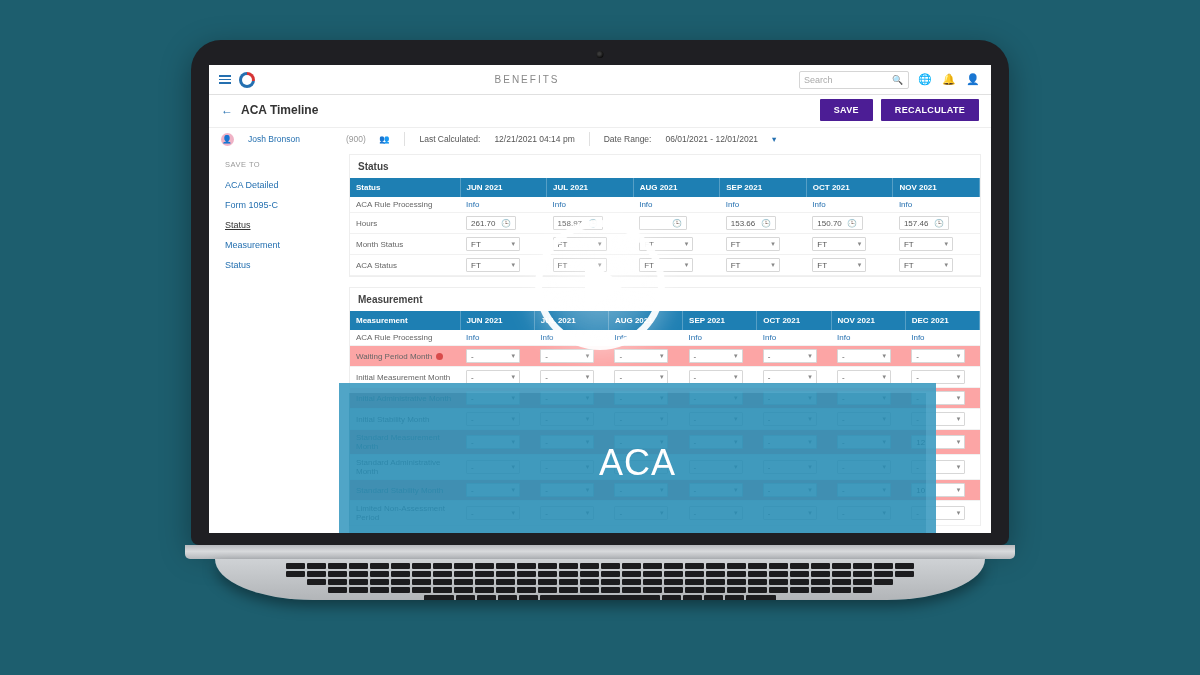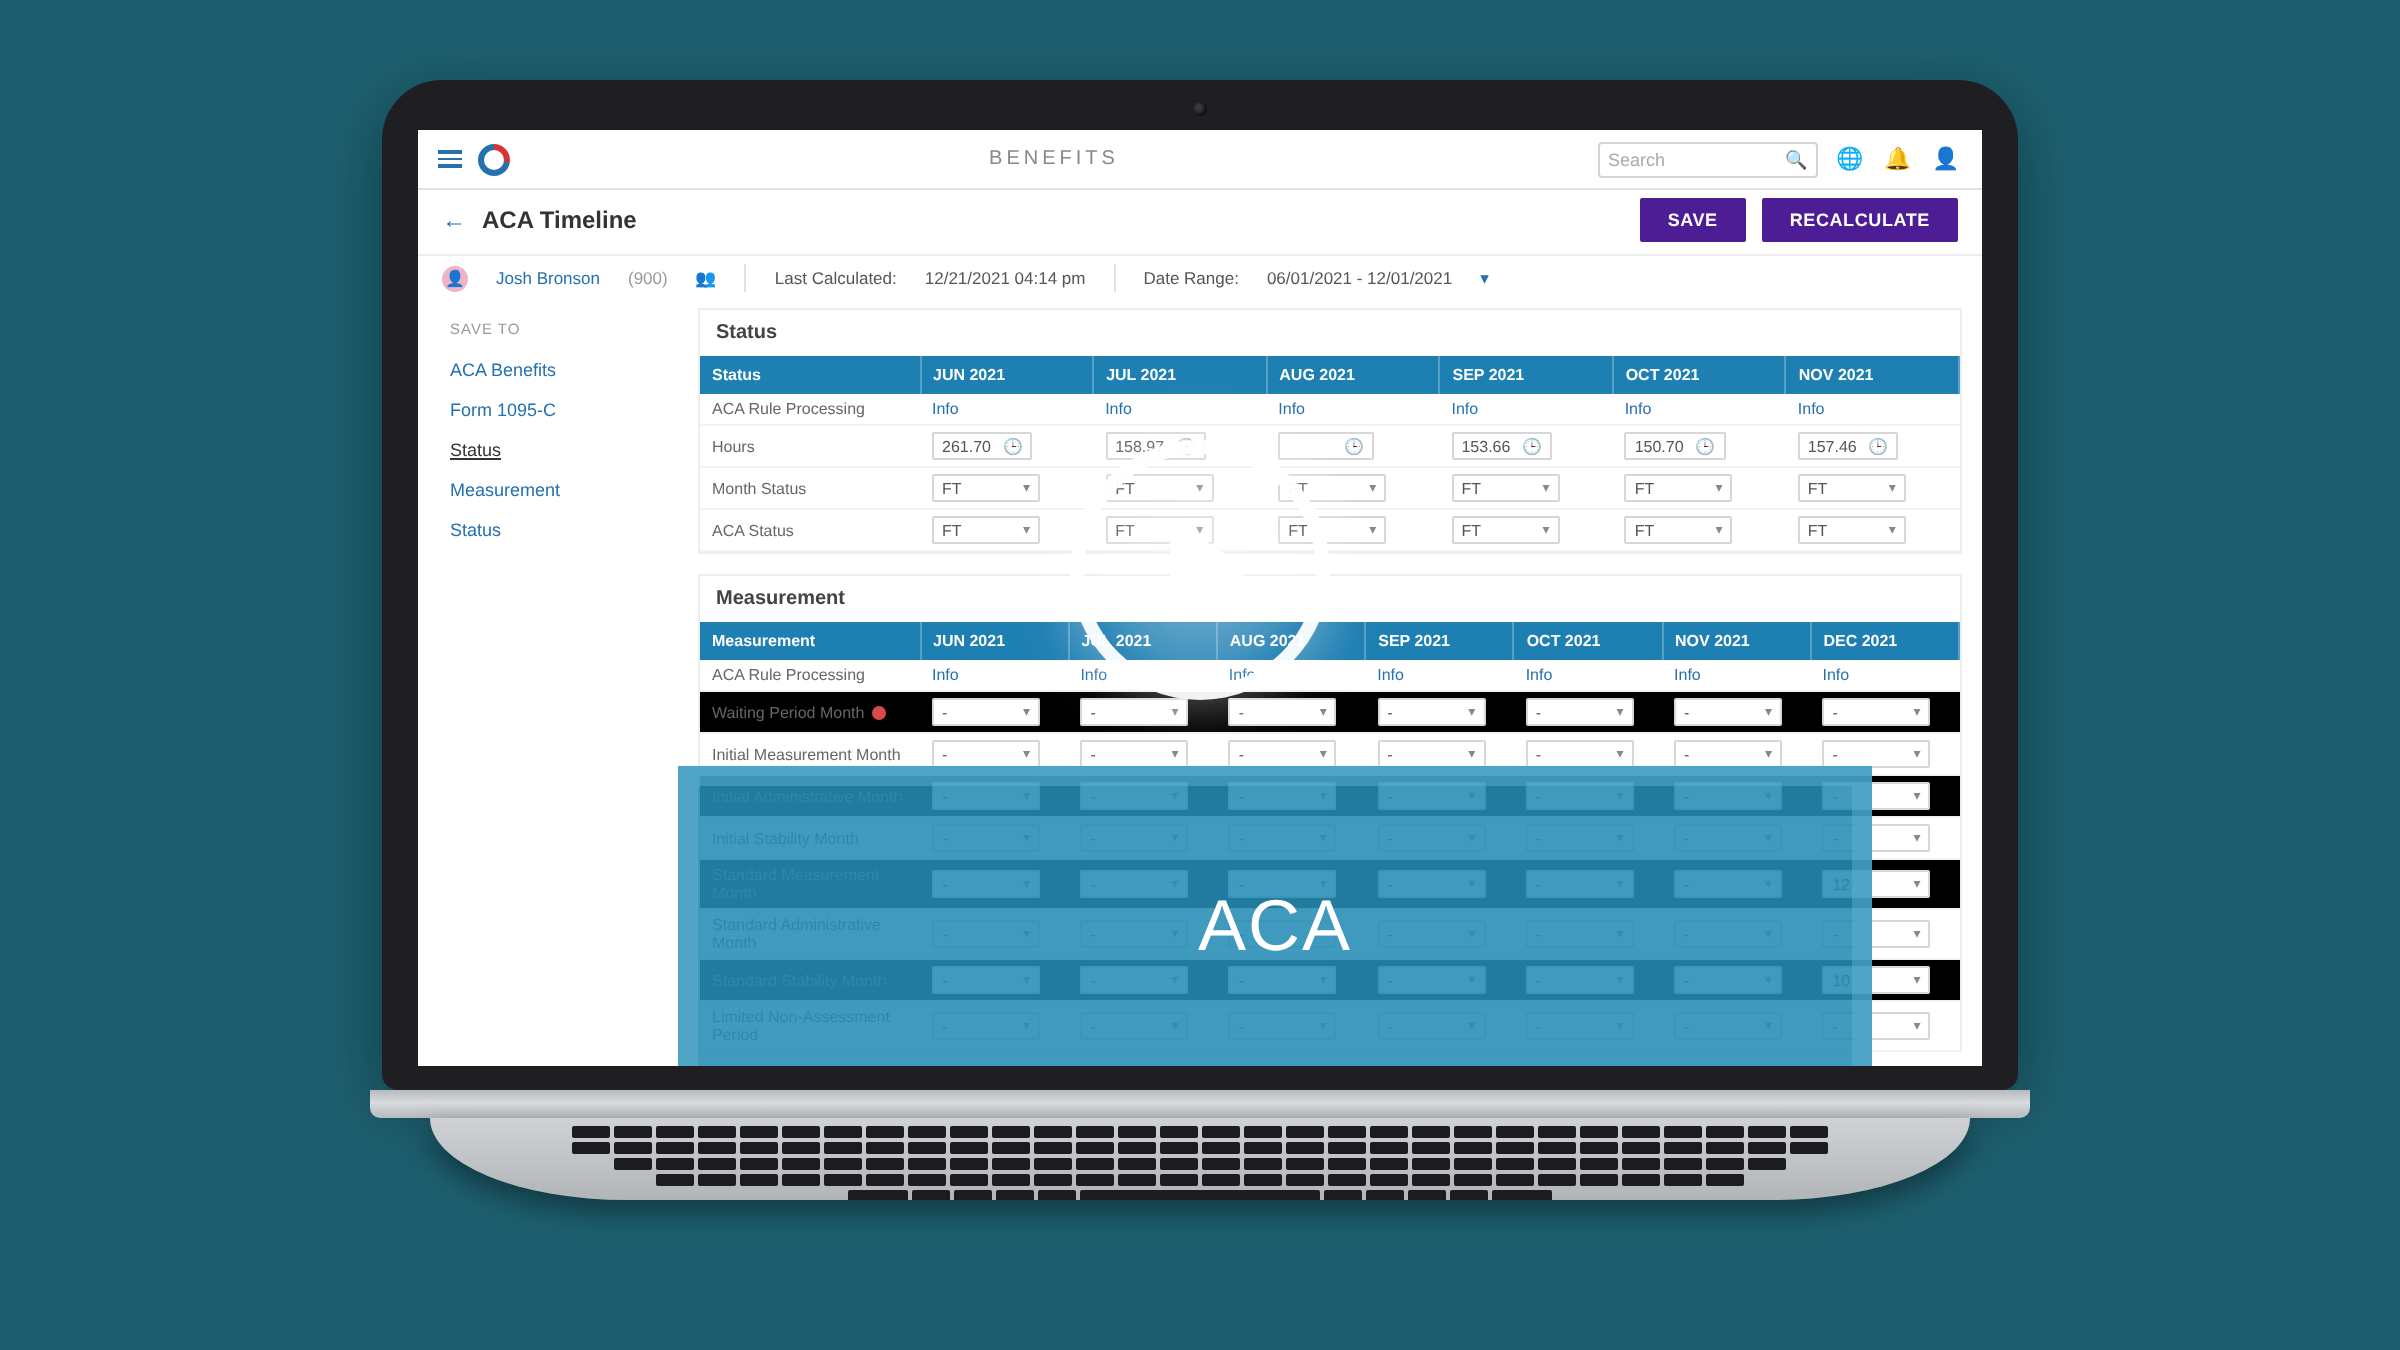--- a/index.html
+++ b/index.html
@@ -93,21 +93,21 @@
 
   .page-bar { padding: 4px 12px 6px 12px; display:flex; align-items:center; gap:8px; border-bottom:1px solid #eee; }
   .back-arrow { color:#2570b0; font-size:12px; }
   .page-title { font-weight:600; font-size:12px; color:#333; }
   .page-bar .spacer { flex:1; }
   .btn { background:#4c1d95; color:#fff; font-size:9px; padding:6px 14px; border:none; border-radius:1px; font-weight:600; letter-spacing:.3px;text-align:center;}
 
   .meta-bar { padding: 4px 12px 8px 12px; display:flex; align-items:center; gap:14px; font-size:8.5px; color:#555; }
   .meta-bar .avatar { width:13px; height:13px; border-radius:50%; background:#f0b3c6; display:inline-flex; align-items:center; justify-content:center; font-size:8px;}
   .emp-name { color:#2570b0; }
-  .emp-id { color:#999; }
+  .emp-id { color:#999;margin-left:32px; }
   .sep { width:1px; height:14px; background:#e0e0e0; }
   .dr-caret { color:#2570b0; }
 
   .body { display:flex; padding: 0 10px 0 10px; gap:10px; height: calc(100% - 96px); }
   .sidebar { width:120px; flex-shrink:0; padding:6px 0 0 6px; }
   .side-head { font-size:7.5px; color:#999; letter-spacing:.5px; margin-bottom:6px; }
   .side-item { font-size:9px; color:#2570b0; padding:5px 0; cursor:pointer; }
   .side-item.active { text-decoration: underline; color:#333;}
   .main { flex:1; overflow:hidden; display:flex; flex-direction:column; gap:10px; }
 
@@ -116,21 +116,21 @@
   table.grid { width:100%; border-collapse:collapse; font-size:8px; table-layout:fixed;}
   table.grid th { background:#1e7fb3; color:#fff; font-weight:600; text-align:left; padding:5px 6px; border-right:1px solid rgba(255,255,255,.25); }
   table.grid th:first-child { width:110px; }
   table.grid td { padding:3px 6px; border-bottom:1px solid #f1f1f1; color:#555; }
   table.grid td:first-child { color:#666; }
   .cell-link { color:#2570b0; }
   .cell-input { display:inline-flex; align-items:center; gap:3px; border:1px solid #d7d7d7; background:#fff; padding:1px 4px; min-width:48px; height:14px; border-radius:1px;}
   .cell-input .clock { color:#bbb; font-size:8px; }
   .cell-select { display:inline-flex; align-items:center; justify-content:space-between; border:1px solid #d7d7d7; background:#fff; padding:1px 4px; width:54px; height:14px; border-radius:1px; }
   .cell-select .caret { font-size:7px; color:#888; }
-  tr.striped td { background:#000000; }
+  tr.striped td { background:#fca5a5; }
   .dot { display:inline-block; width:7px; height:7px; border-radius:50%; background:#d94b4b; margin-left:4px; vertical-align:middle;}
 
   
   .banner {
     position:absolute; left:130px; right:55px; bottom:0; height:150px;
     background: rgba(38,140,180,.88);
     border: 10px solid rgba(100,180,210,.45);
     border-bottom:none;
     display:flex; align-items:center; justify-content:center;
     color:#fff; font-size:36px; font-weight:300; letter-spacing:1px;
@@ -205,21 +205,21 @@
         <span class="sep"></span>
         <span>Date Range:</span>
         <span>06/01/2021 - 12/01/2021</span>
         <span class="dr-caret">▾</span>
       </div>
 
       <div class="body">
         <div class="sidebar">
           <div class="side-head">SAVE TO</div>
           <div id="sidebar-items">
-              <div class="side-item">ACA Benefits</div>
+              <div class="side-item">ACA Detailed</div>
               <div class="side-item">Form 1095-C</div>
               <div class="side-item active">Status</div>
               <div class="side-item">Measurement</div>
               <div class="side-item">Status</div>
             </div>
         </div>
 
         <div class="main">
 
           <div class="panel">

